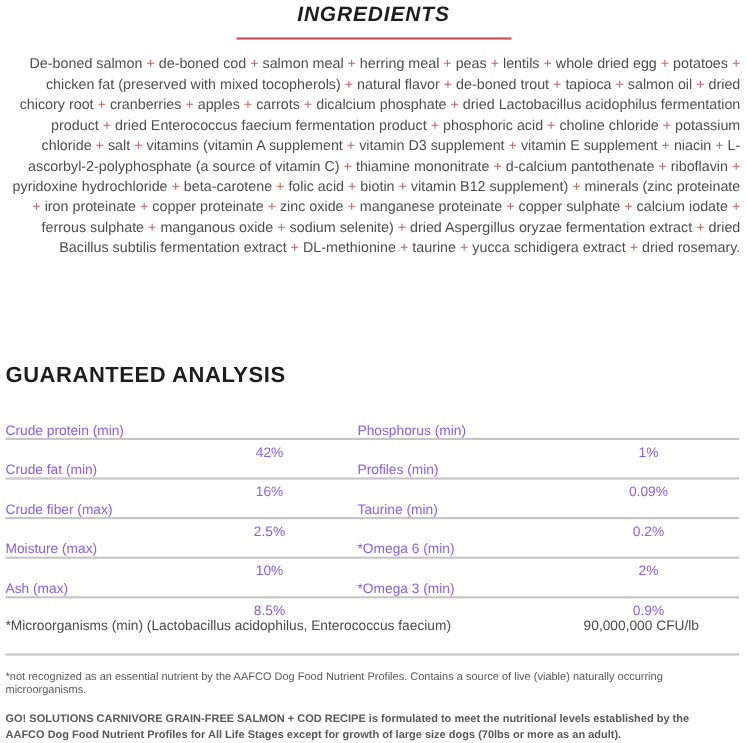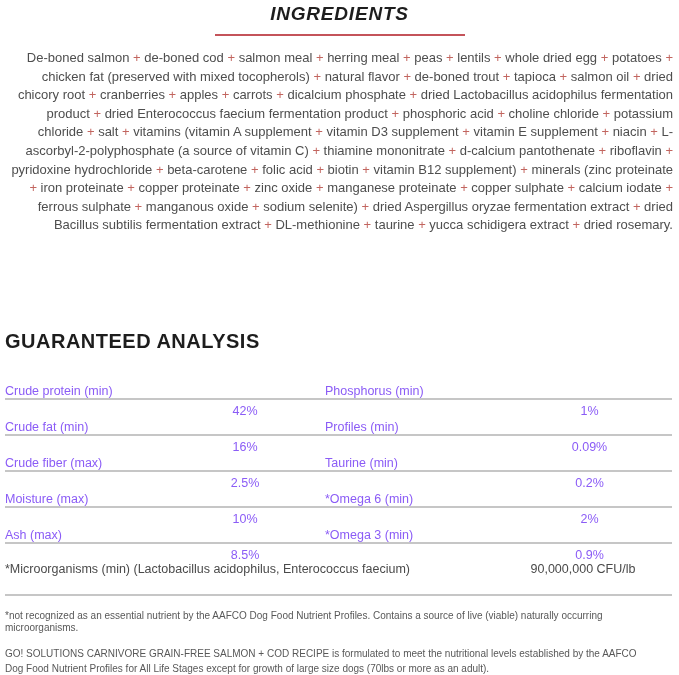--- a/index.html
+++ b/index.html
@@ -88,20 +88,21 @@
     font-size:10px;
     line-height:12px;
     color:#585858;
   }
   .formulation{
     margin:12px 5px 0 5px;
     font-size:10px;
     line-height:15px;
     color:#585858;
     max-width:650px;
+    font-weight:bold;
   }
 </style>
 </head>
 <body>
 
 <div>
 
   <h1 class="ingredients-title">INGREDIENTS</h1>
 
   <div class="divider"></div>

